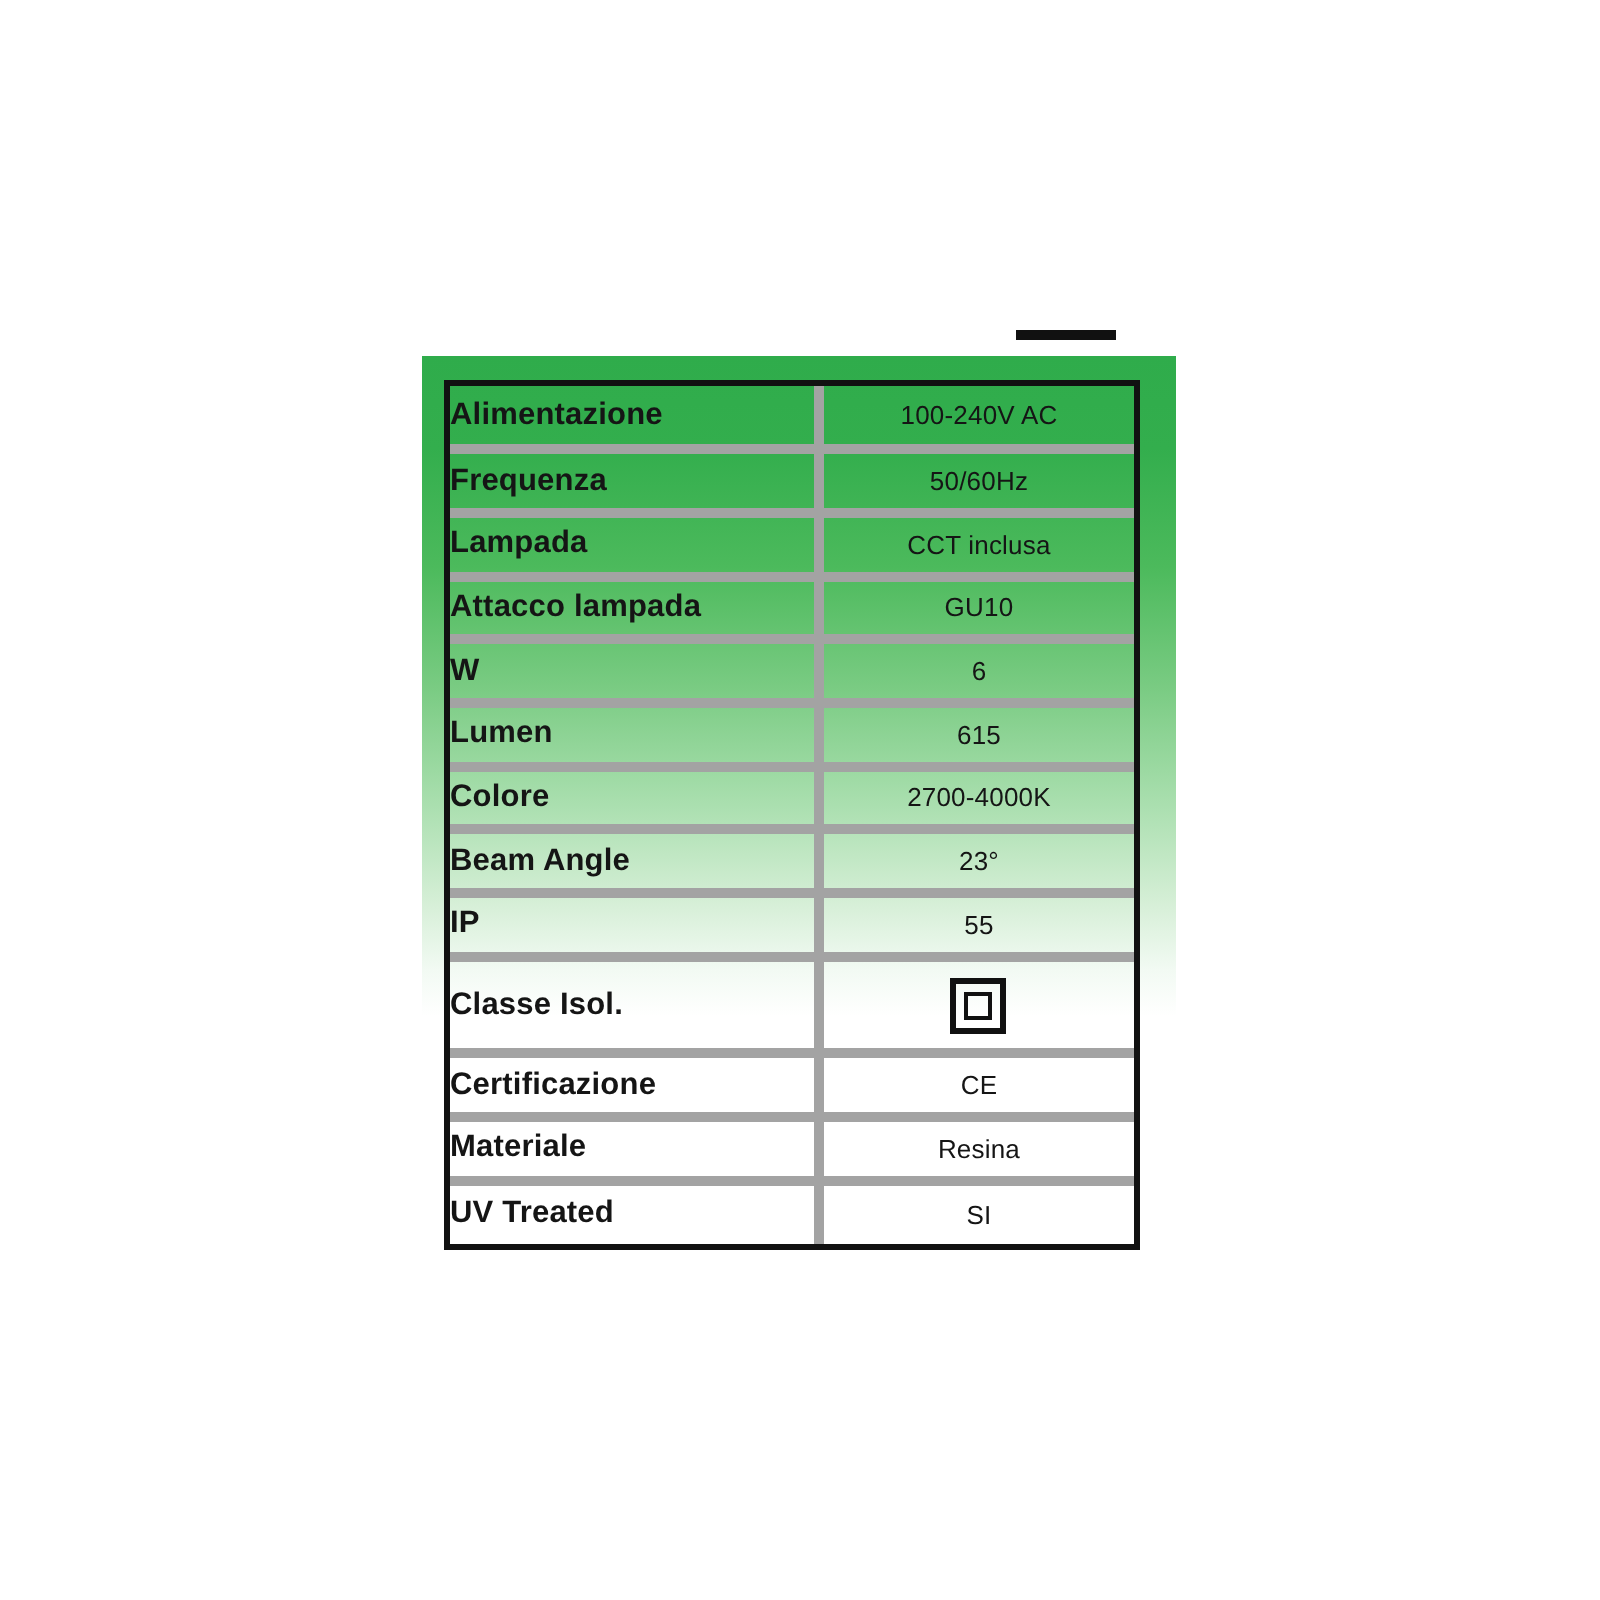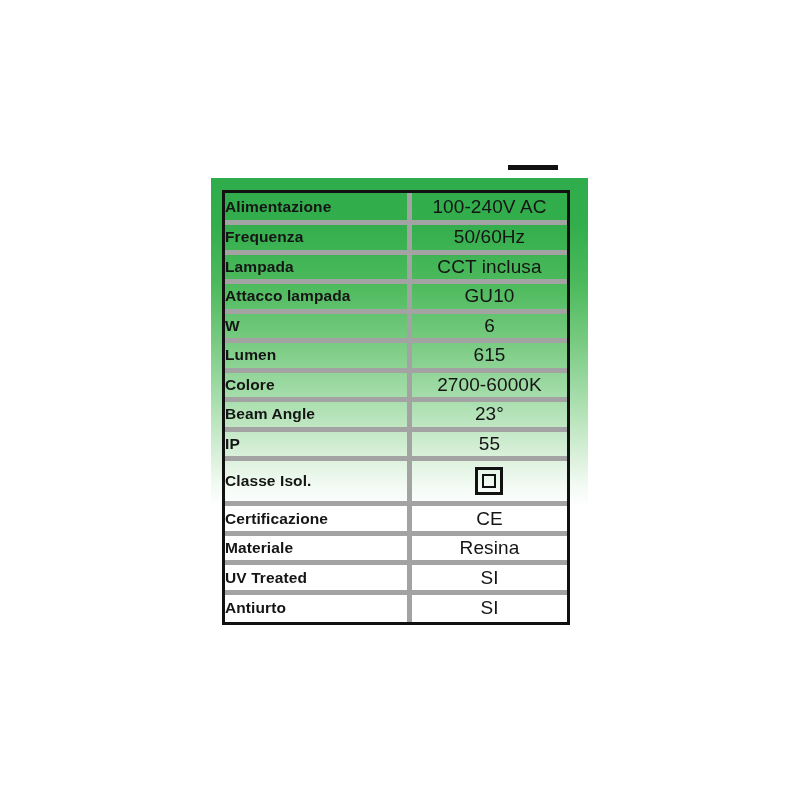--- a/index.html
+++ b/index.html
@@ -85,21 +85,21 @@
     padding-left: 8px;
     font-size: 15.5px;
     font-weight: 700;
     color: #151515;
     letter-spacing: 0.1px;
     white-space: nowrap;
   }
   td.val-cell {
     width: 46%;
     text-align: center;
-    font-size: 19px;
+    font-size: 13px;
     font-weight: 400;
     color: #151515;
     letter-spacing: 0.1px;
     white-space: nowrap;
   }
 
   tr.row-std { height: 28px; }
   tr.row-tall { height: 43px; }
 
   
@@ -153,21 +153,21 @@
           <tr class="row-std">
             <td class="key-cell">W</td>
             <td class="val-cell">6</td>
           </tr>
           <tr class="row-std">
             <td class="key-cell">Lumen</td>
             <td class="val-cell">615</td>
           </tr>
           <tr class="row-std">
             <td class="key-cell">Colore</td>
-            <td class="val-cell">2700-6000K</td>
+            <td class="val-cell">2700-4000K</td>
           </tr>
           <tr class="row-std">
             <td class="key-cell">Beam Angle</td>
             <td class="val-cell">23°</td>
           </tr>
           <tr class="row-std">
             <td class="key-cell">IP</td>
             <td class="val-cell">55</td>
           </tr>
           <tr class="row-tall">
@@ -179,21 +179,17 @@
             <td class="val-cell">CE</td>
           </tr>
           <tr class="row-std">
             <td class="key-cell">Materiale</td>
             <td class="val-cell">Resina</td>
           </tr>
           <tr class="row-std">
             <td class="key-cell">UV Treated</td>
             <td class="val-cell">SI</td>
           </tr>
-          <tr class="row-std">
-            <td class="key-cell">Antiurto</td>
-            <td class="val-cell">SI</td>
-          </tr>
         </tbody>
     </table>
   </div>
 
 </div>
 
 </body></html>

